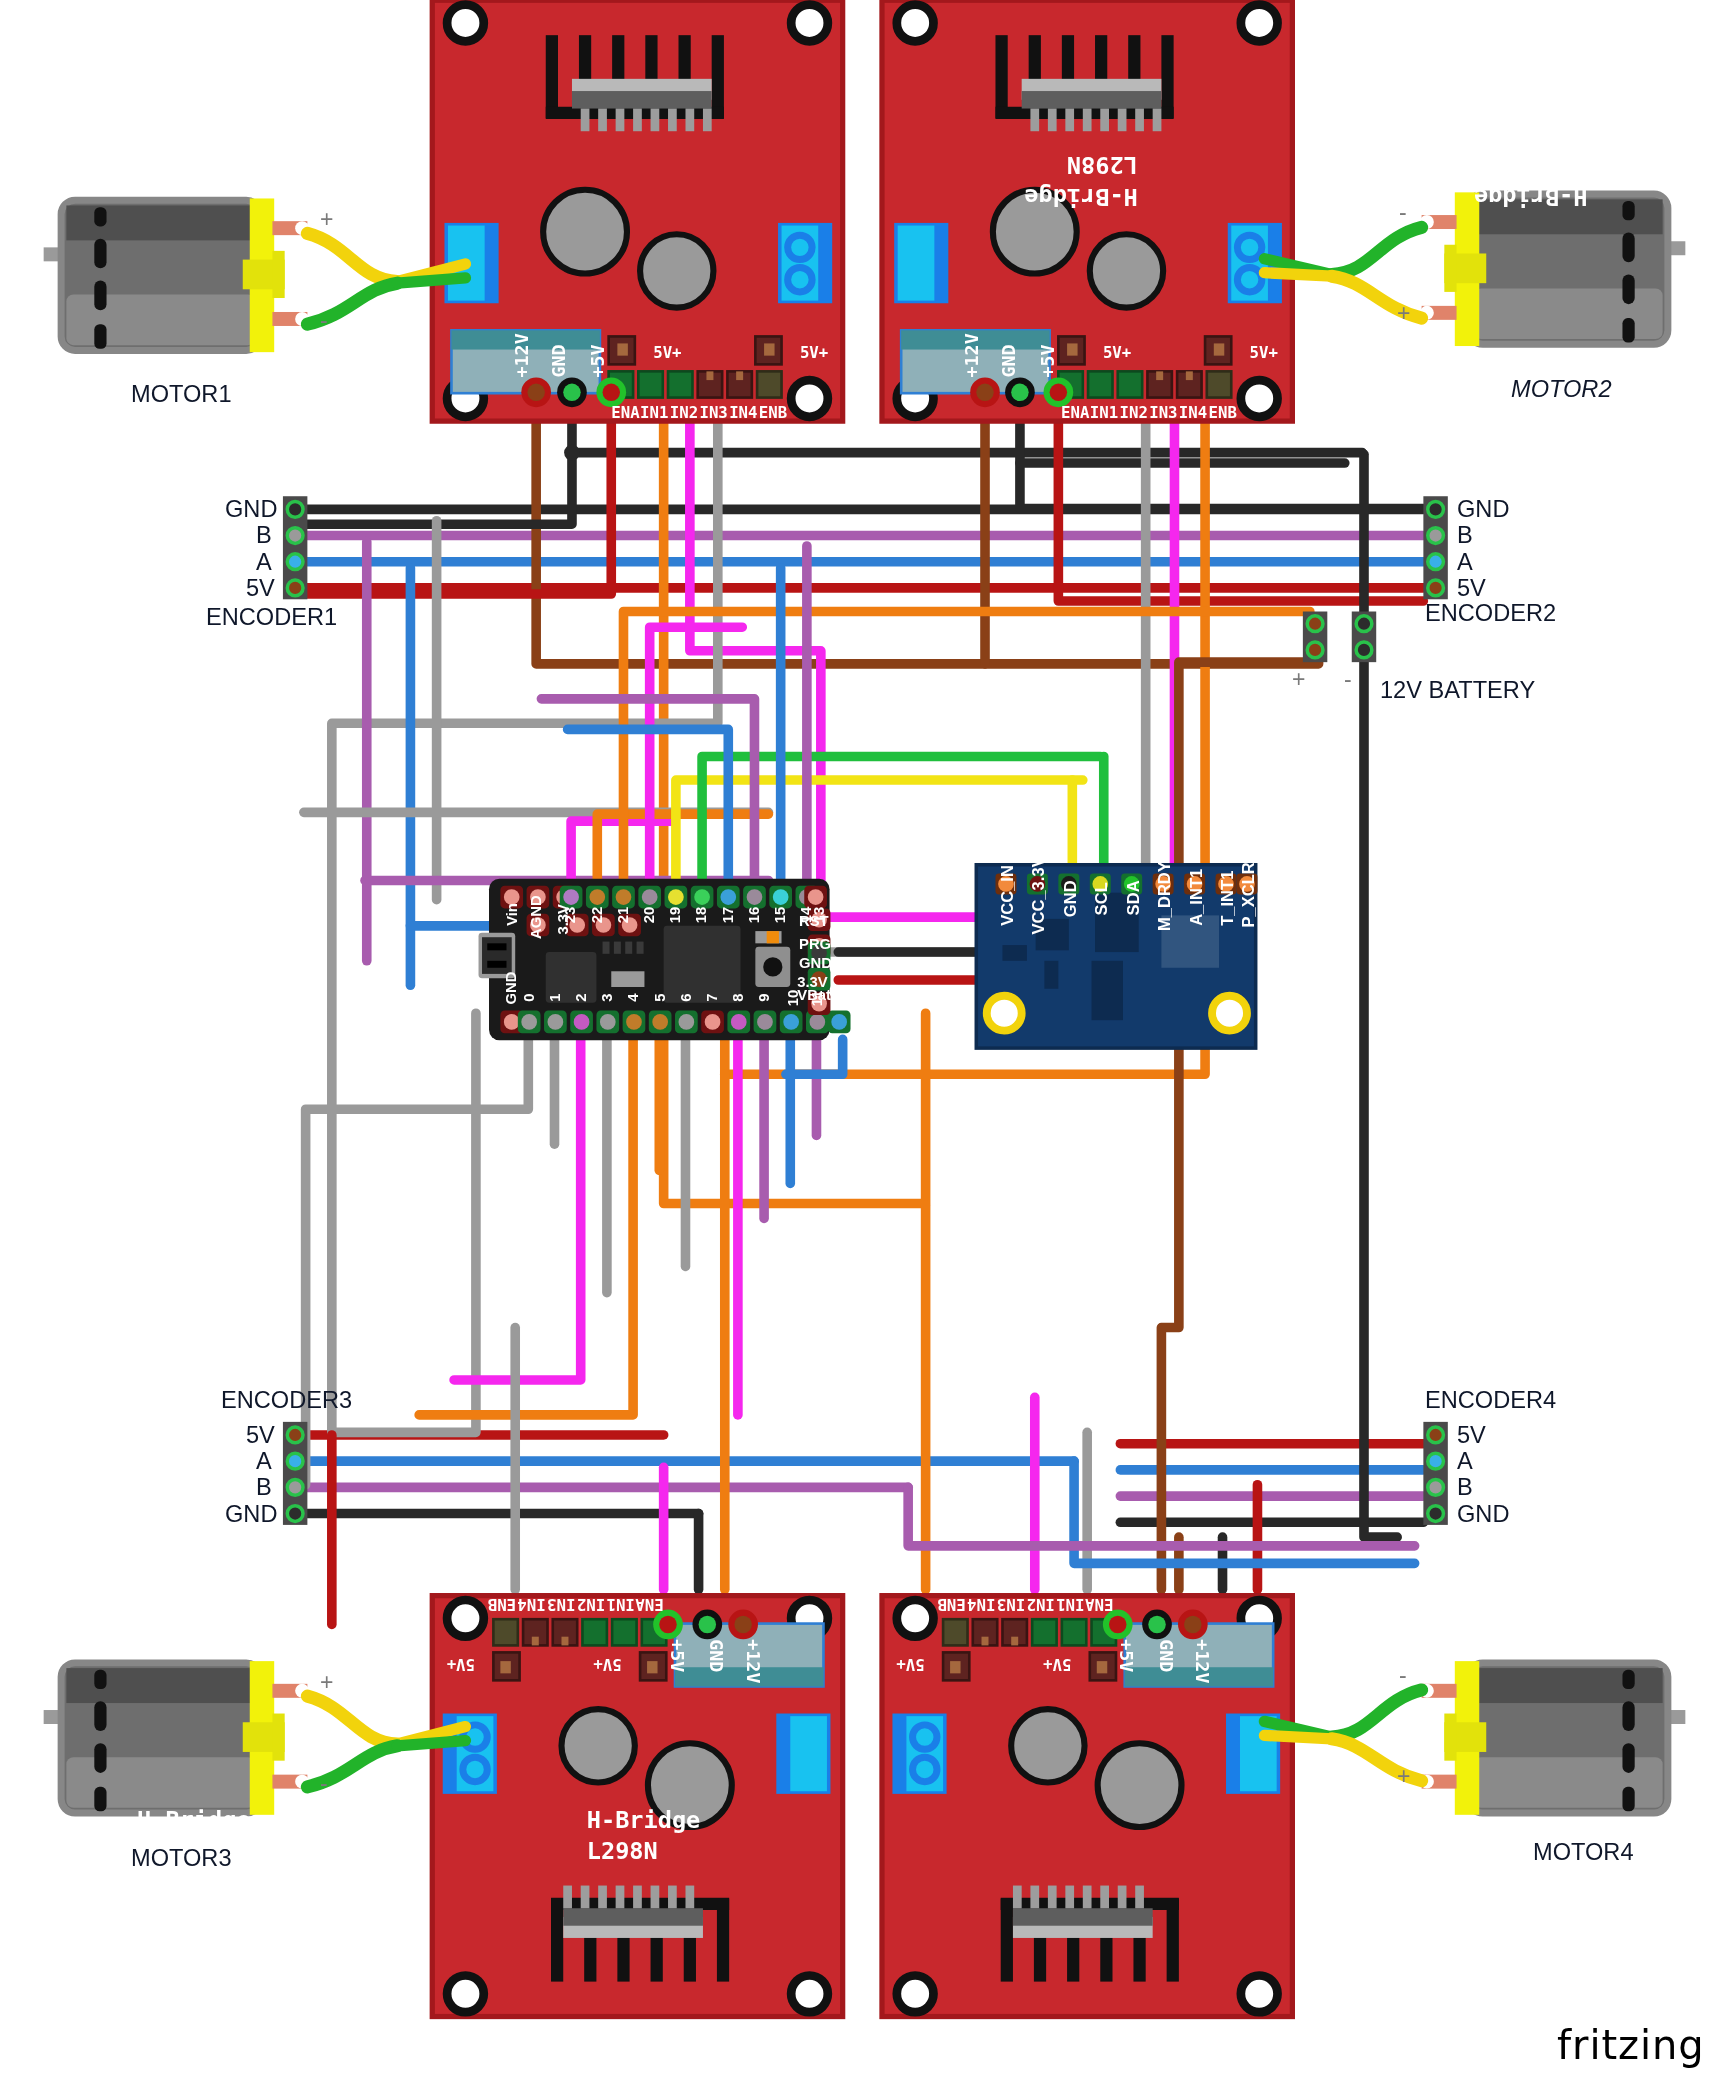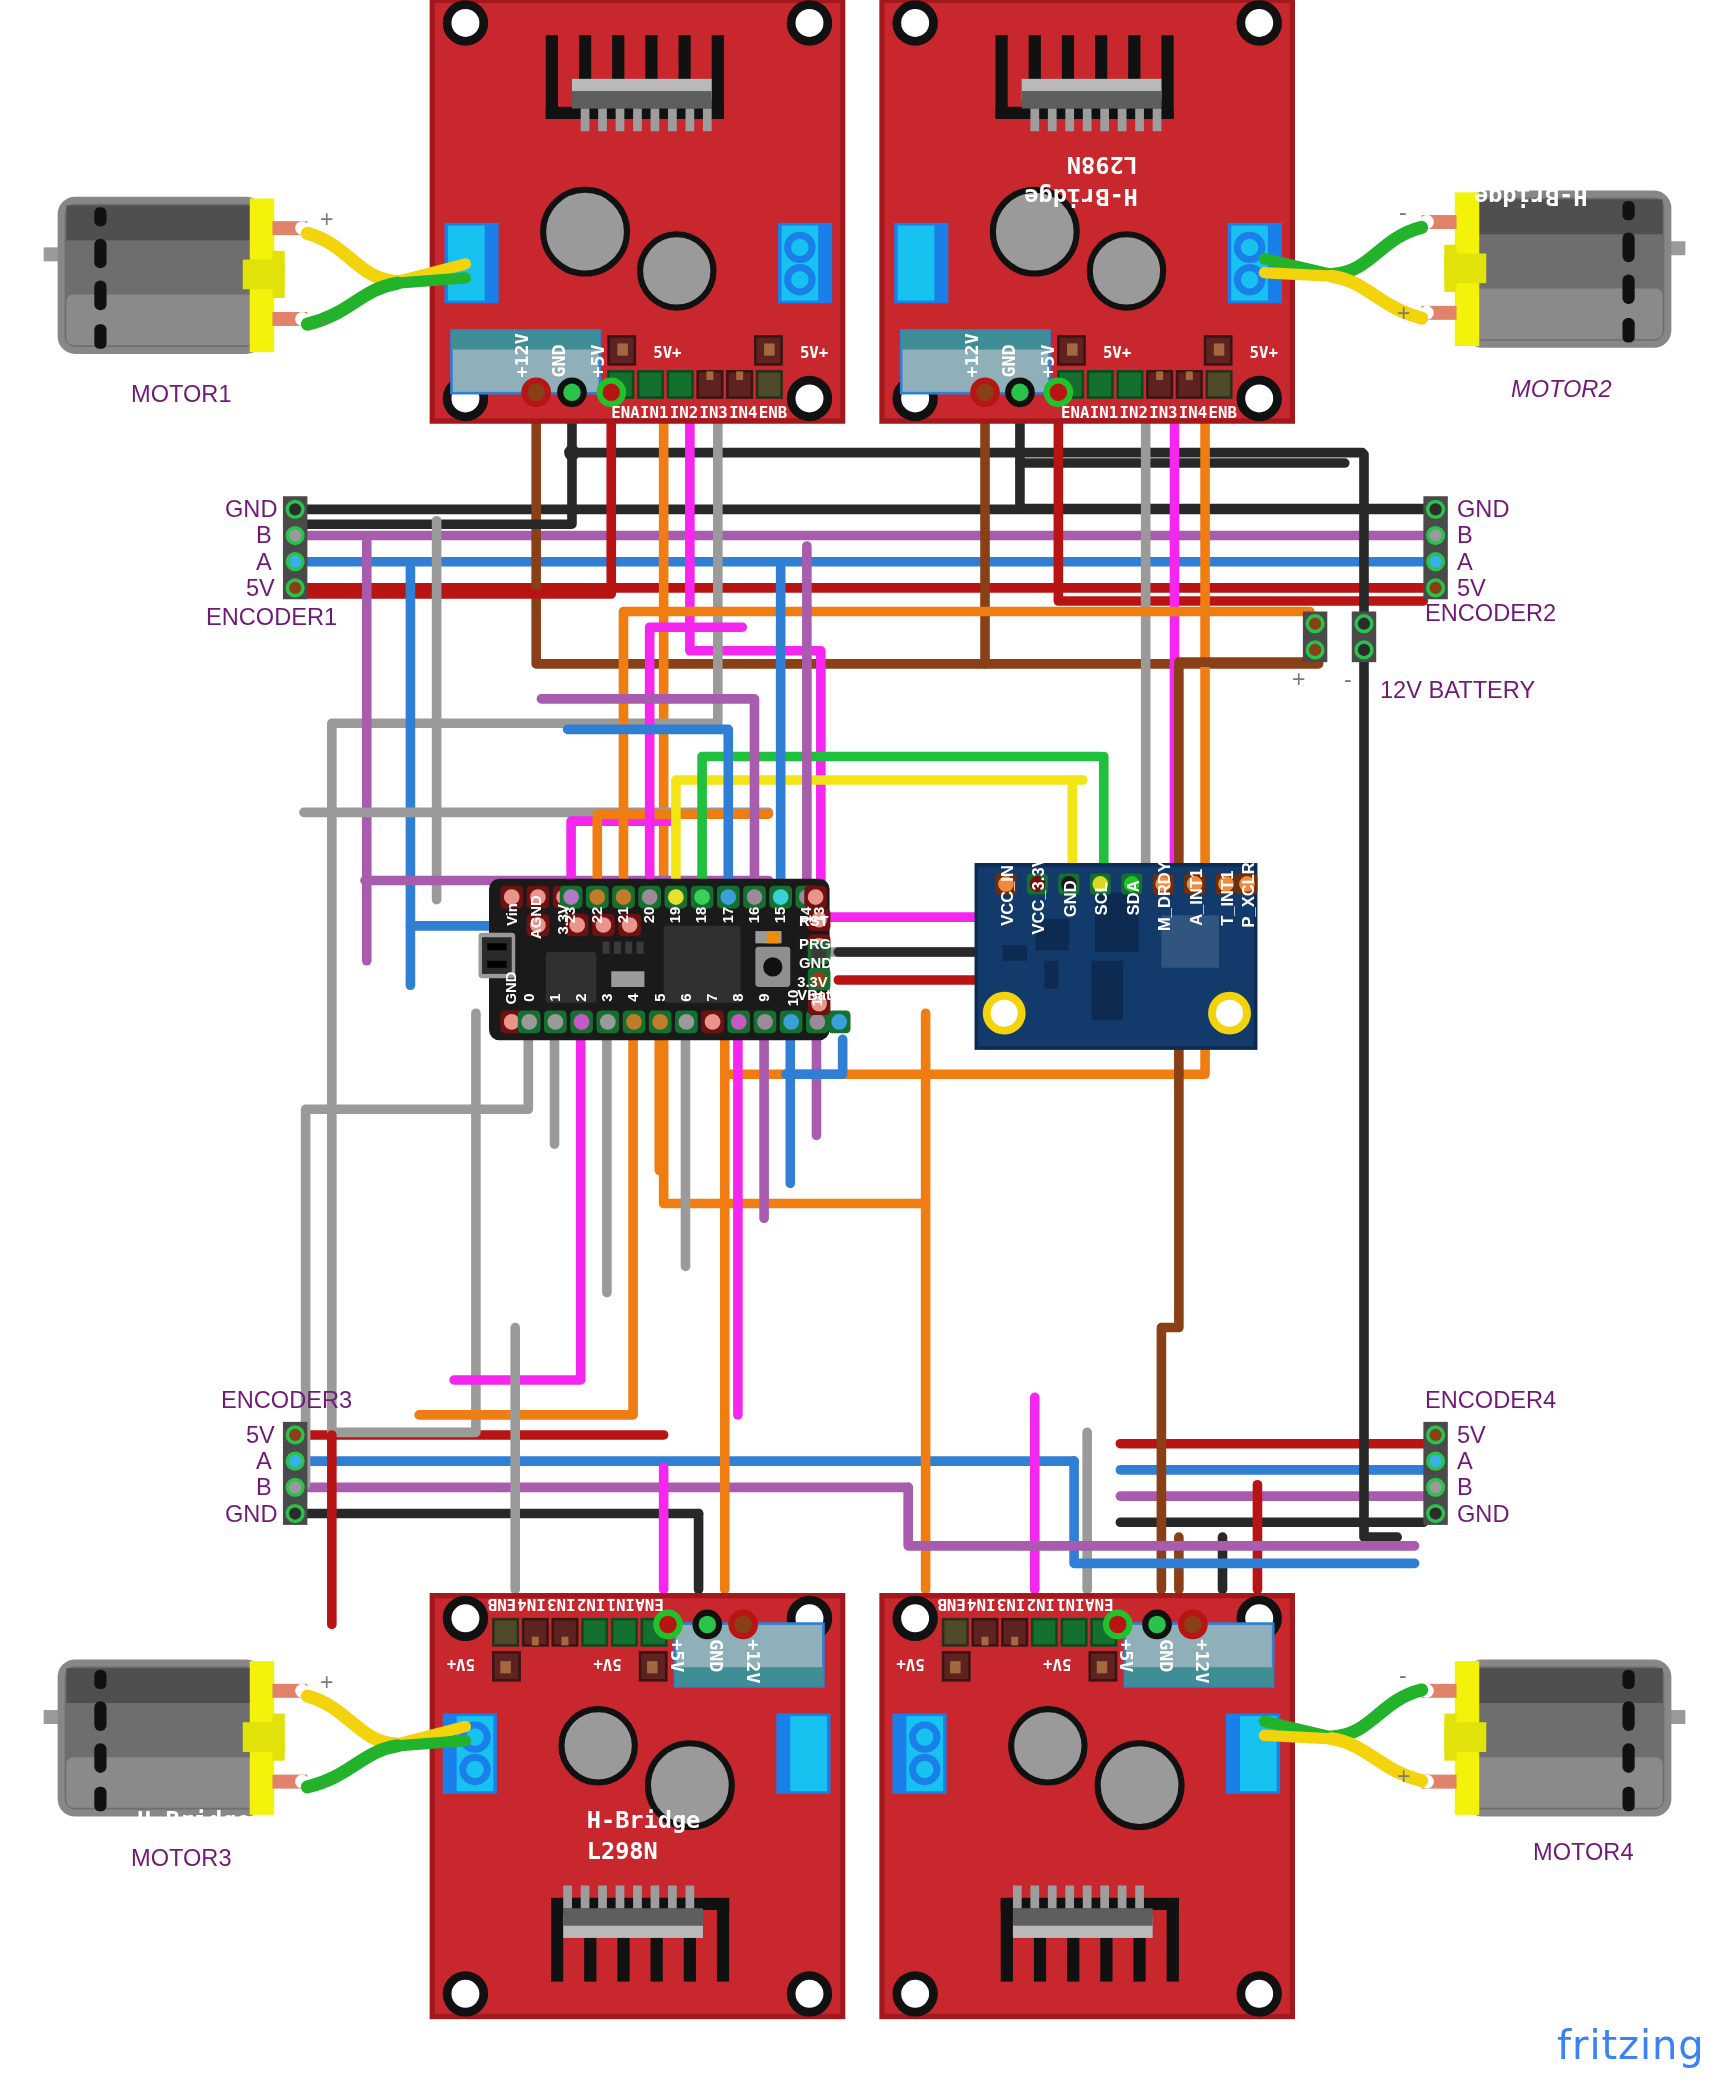--- a/index.html
+++ b/index.html
@@ -1,24 +1,24 @@
 <!DOCTYPE html>
 <html style="font-size:14px"><head>
 <meta charset="utf-8">
 <title>Fritzing Breadboard Wiring Diagram</title>
 <style>
   html,body{margin:0;padding:0;background:#ffffff;}
   body{font-family:"Liberation Sans", sans-serif;}
   #stage{position:relative;width:1729px;height:2091px;background:#fff;overflow:hidden;}
   svg.layer{position:absolute;left:0;top:0;width:1729px;height:2091px;}
-  .lbl{position:absolute;color:#701a75;font-family:"Liberation Sans",sans-serif;white-space:nowrap;}
+  .lbl{position:absolute;color:#0f172a;font-family:"Liberation Sans",sans-serif;white-space:nowrap;}
   .lbl-part{font-size:23.6px;}
   .lbl-pin{font-size:23.6px;}
   .lbl-sign{font-size:23px;color:#7a7a7a;}
-  .fritz{position:absolute;right:24.5px;bottom:23px;font-size:40px;color:#3b82f6;
+  .fritz{position:absolute;right:24.5px;bottom:23px;font-size:40px;color:#000000;
          font-family:"DejaVu Sans",sans-serif;letter-spacing:0.9px;}
 </style>
 </head>
 <body>
 
 <div id="stage">
 
   <svg class="layer" viewBox="0 0 1980 2394">
     <defs>
       <style>

